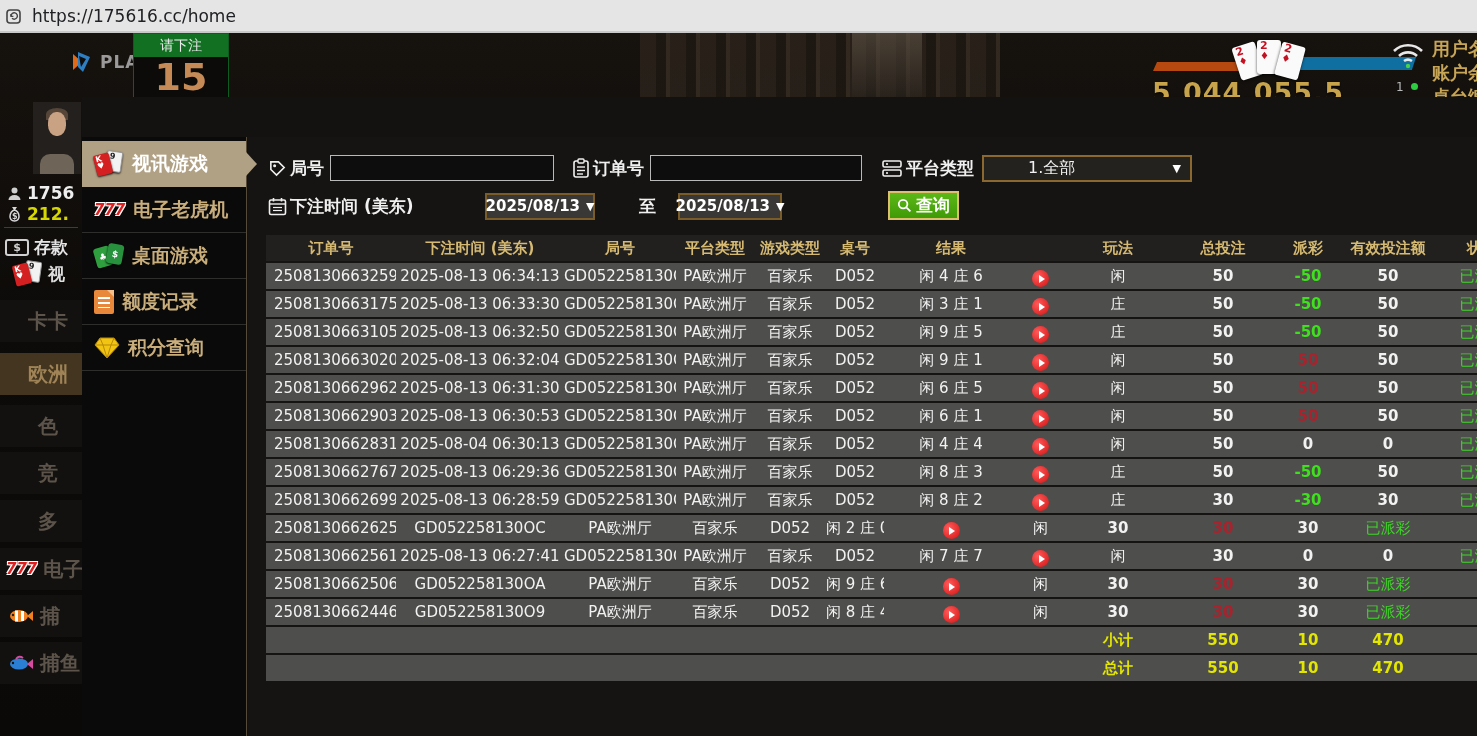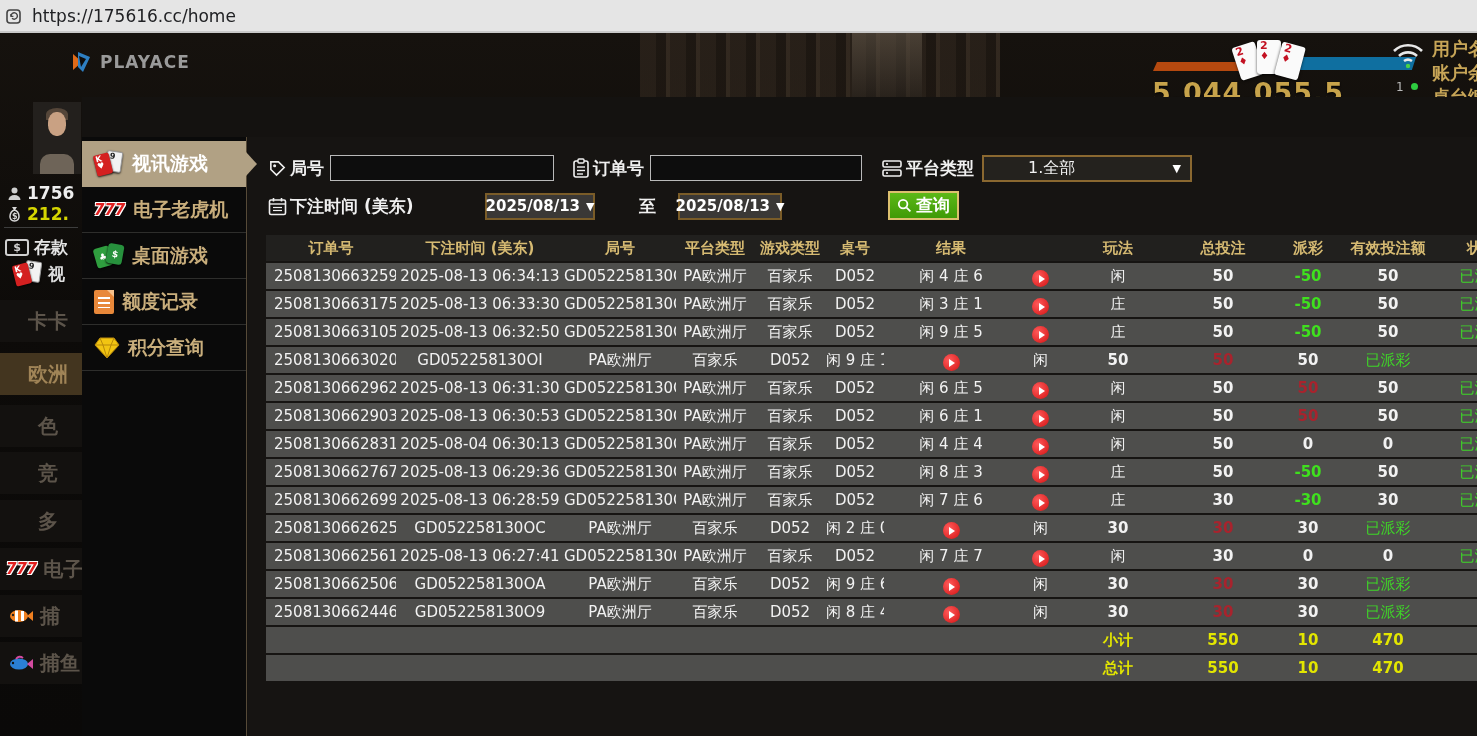--- a/index.html
+++ b/index.html
@@ -124,20 +124,24 @@
 
     <div class="brand">
       <svg width="24" height="24" viewBox="0 0 24 24">
           <polygon points="3,4 12,12 3,20" fill="#e06a18"></polygon>
           <polygon points="8,2 20,7 13,22 8,17" fill="#2e7fc2"></polygon>
           <polygon points="9,6 16,9 11,17" fill="#0d0d0d"></polygon>
         </svg>
       <span class="brand-text">PLAYACE</span>
     </div>
 
+    <div class="bet-badge">
+      <div class="bb-top">请下注</div>
+      <div class="bb-num">15</div>
+    </div>
 
     <div class="stripe-orange"></div>
     <div class="stripe-blue"></div>
     <div class="jcards">
       <span class="jcard c1"><span>2</span><br><span class="st">♦</span></span>
       <span class="jcard c2"><span>2</span><br><span class="st">♦</span></span>
       <span class="jcard c3"><span>2</span><br><span class="st">♦</span></span>
     </div>
     <div class="jackpot">5,044,055.5</div>
 
@@ -408,20 +412,21 @@
                   </span></div>
                 <div class="td">庄</div>
                 <div class="td bold">50</div>
                 <div class="td bold neg">-50</div>
                 <div class="td bold">50</div>
                 <div class="td status">已派彩</div>
               </div>
 
               <div class="t-row">
                 <div class="td c-order">250813066302084</div>
+                <div class="td">2025-08-13 06:32:04</div>
                 <div class="td">GD052258130OI</div>
                 <div class="td">PA欧洲厅</div>
                 <div class="td">百家乐</div>
                 <div class="td">D052</div>
                 <div class="td">闲 9 庄 1</div>
                 <div class="td"><span class="play-btn">
                     <span class="tri"></span>
                   </span></div>
                 <div class="td">闲</div>
                 <div class="td bold">50</div>
@@ -502,21 +507,21 @@
                 <div class="td status">已派彩</div>
               </div>
 
               <div class="t-row">
                 <div class="td c-order">250813066269988</div>
                 <div class="td">2025-08-13 06:28:59</div>
                 <div class="td">GD052258130OD</div>
                 <div class="td">PA欧洲厅</div>
                 <div class="td">百家乐</div>
                 <div class="td">D052</div>
-                <div class="td">闲 7 庄 6</div>
+                <div class="td">闲 8 庄 2</div>
                 <div class="td"><span class="play-btn">
                     <span class="tri"></span>
                   </span></div>
                 <div class="td">庄</div>
                 <div class="td bold">30</div>
                 <div class="td bold neg">-30</div>
                 <div class="td bold">30</div>
                 <div class="td status">已派彩</div>
               </div>
 

